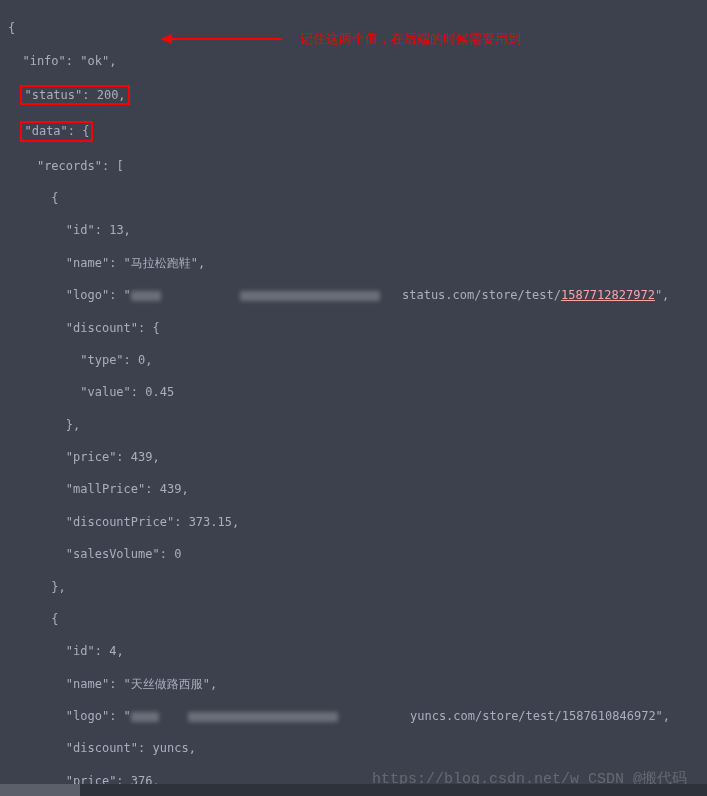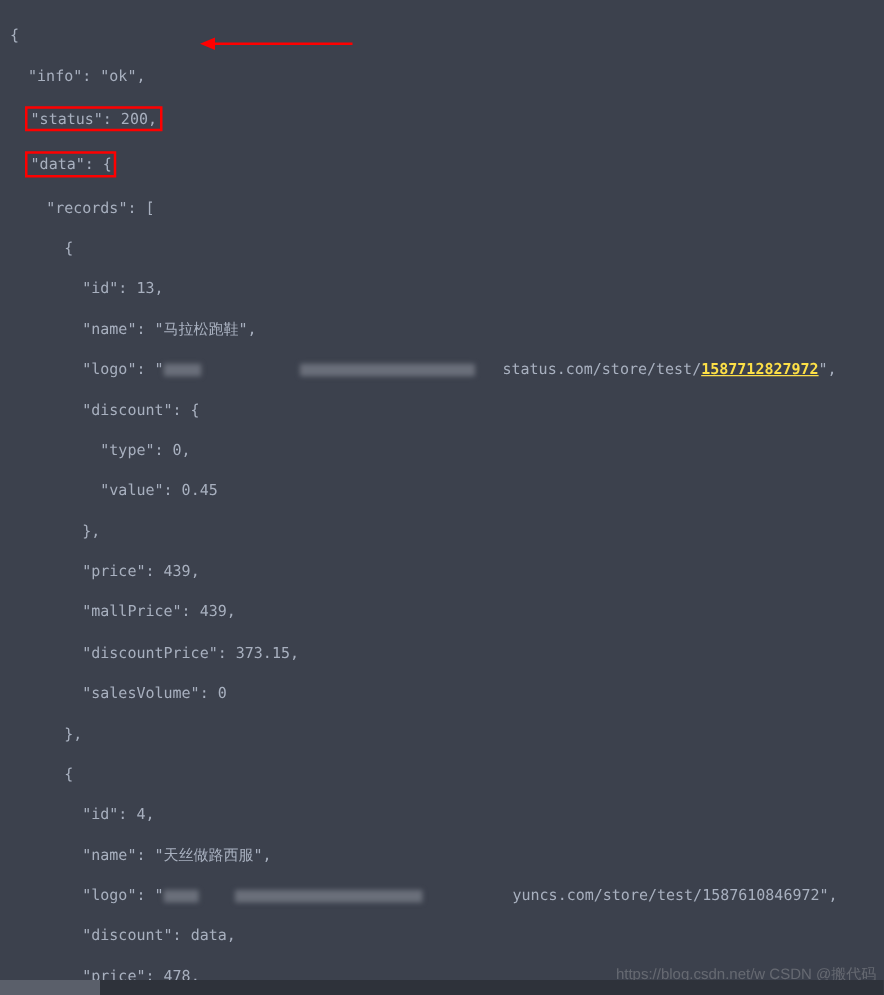--- a/index.html
+++ b/index.html
@@ -16,21 +16,21 @@
       color: #a8b0bf;
       position: relative;
       overflow: hidden;
     }
     .code-area {
       padding: 4px 8px;
       line-height: 1.35;
       white-space: pre;
     }
     .ln { display: block; }
-    .link { color: #fde047; text-decoration: underline; font-weight: bold; }
+    .link { color: #fca5a5; text-decoration: underline; }
     .redbox {
       border: 2px solid #ff0000;
       display: inline-block;
       padding: 0 2px;
       margin-left: -2px;
     }
     .blur {
       display: inline-block;
       background: #6a6f7a;
       filter: blur(2px);
@@ -62,24 +62,24 @@
     }
     .annotation {
       color: #ff0000;
       font-size: 13px;
       margin-left: 18px;
       font-family: sans-serif;
     }
     .watermark {
       position: absolute;
       bottom: 8px;
-      right: 6px;
+      right: 20px;
       color: rgba(200,200,200,0.3);
-      font-size: 12px;
-      font-family: Liberation Sans, sans-serif;
+      font-size: 15px;
+      font-family: Liberation Mono, monospace;
     }
     .scrollbar {
       position: absolute;
       bottom: 0;
       left: 0;
       right: 0;
       height: 12px;
       background: #2e323a;
     }
     .scrollbar-thumb {
@@ -89,20 +89,21 @@
       height: 12px;
       background: #5a5f6a;
     }
   </style>
 </head>
 <body>
 
 <div class="arrow">
   <div class="arrow-head"></div>
   <div class="arrow-line"></div>
+  <span class="annotation">记住这两个值，在后端的时候需要用到</span>
 </div>
 
 <div class="code-area">
 <span class="ln">{</span>
 <span class="ln">  "info": <span>"ok"</span>,</span>
 <span class="ln">  <span class="redbox"><span>"status": 200,</span></span></span>
 <span class="ln">  <span class="redbox"><span>"data": {</span></span></span>
 <span class="ln">    <span>"records": [</span></span>
 <span class="ln">      {</span>
 <span class="ln">        "id": <span>13</span>,</span>
@@ -114,22 +115,22 @@
 <span class="ln">        },</span>
 <span class="ln">        "price": <span>439</span>,</span>
 <span class="ln">        "mallPrice": <span>439</span>,</span>
 <span class="ln">        "discountPrice": <span>373.15</span>,</span>
 <span class="ln">        "salesVolume": <span>0</span></span>
 <span class="ln">      },</span>
 <span class="ln">      {</span>
 <span class="ln">        "id": <span>4</span>,</span>
 <span class="ln">        "name": <span>"天丝做路西服"</span>,</span>
 <span class="ln">        "logo": "<span class="blur" style="width:28px"></span>    <span class="blur" style="width:150px"></span>          <span>yuncs.com/store/test/1587610846972",</span></span>
-<span class="ln">        "discount": <span>data</span>,</span>
-<span class="ln">        "price": <span>478</span>,</span>
+<span class="ln">        "discount": <span>yuncs</span>,</span>
+<span class="ln">        "price": <span>376</span>,</span>
 
 
 
 
 
 
 
 
 
 

